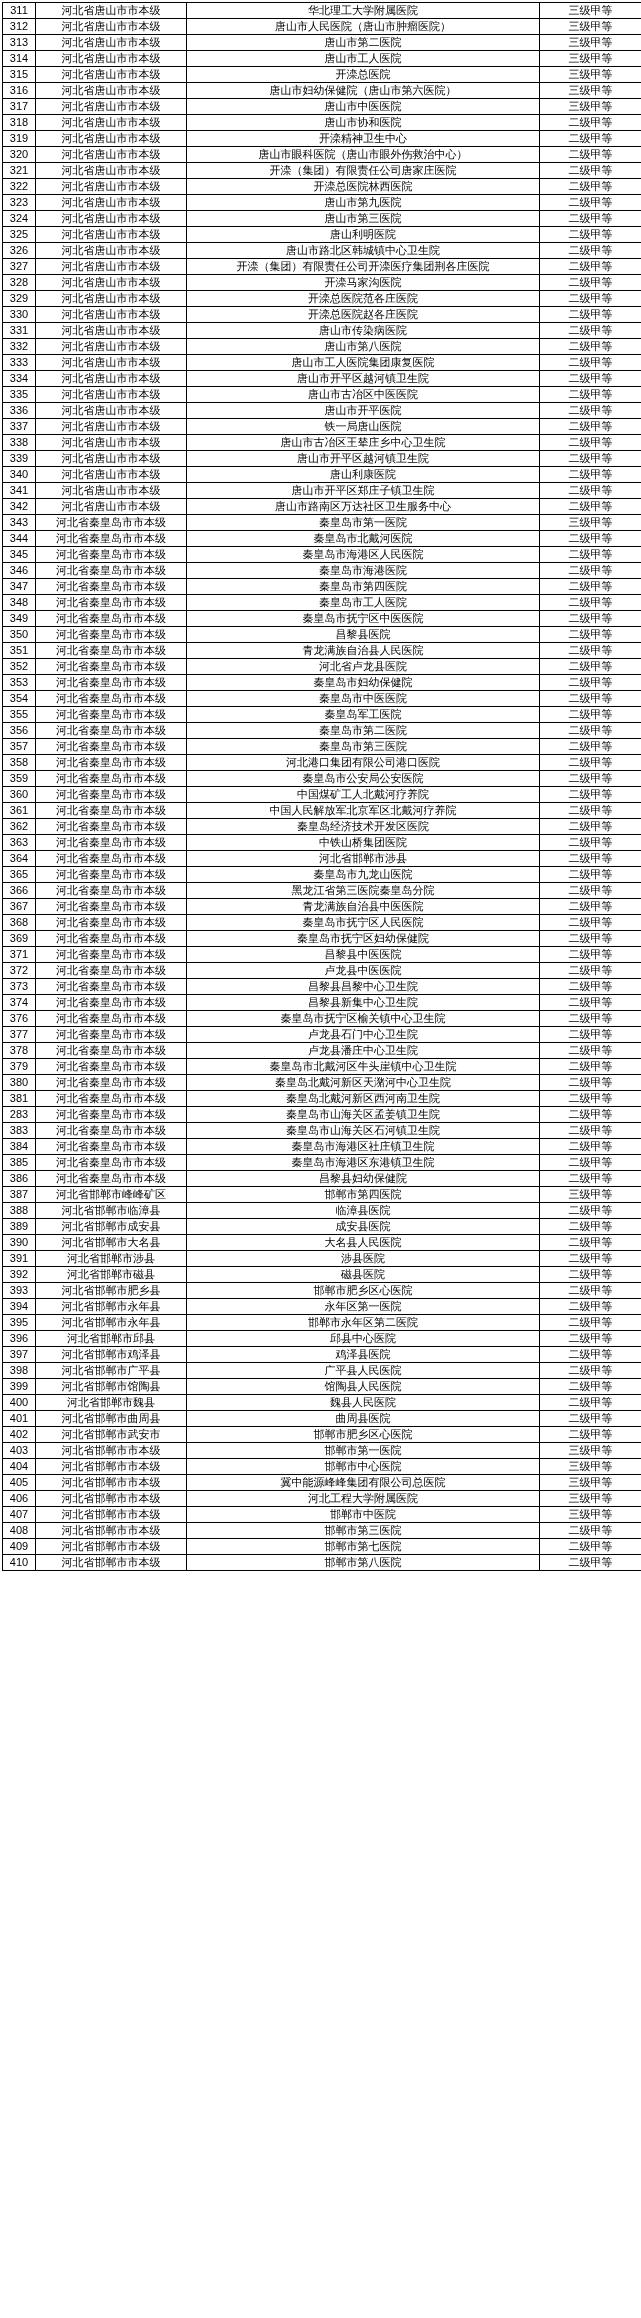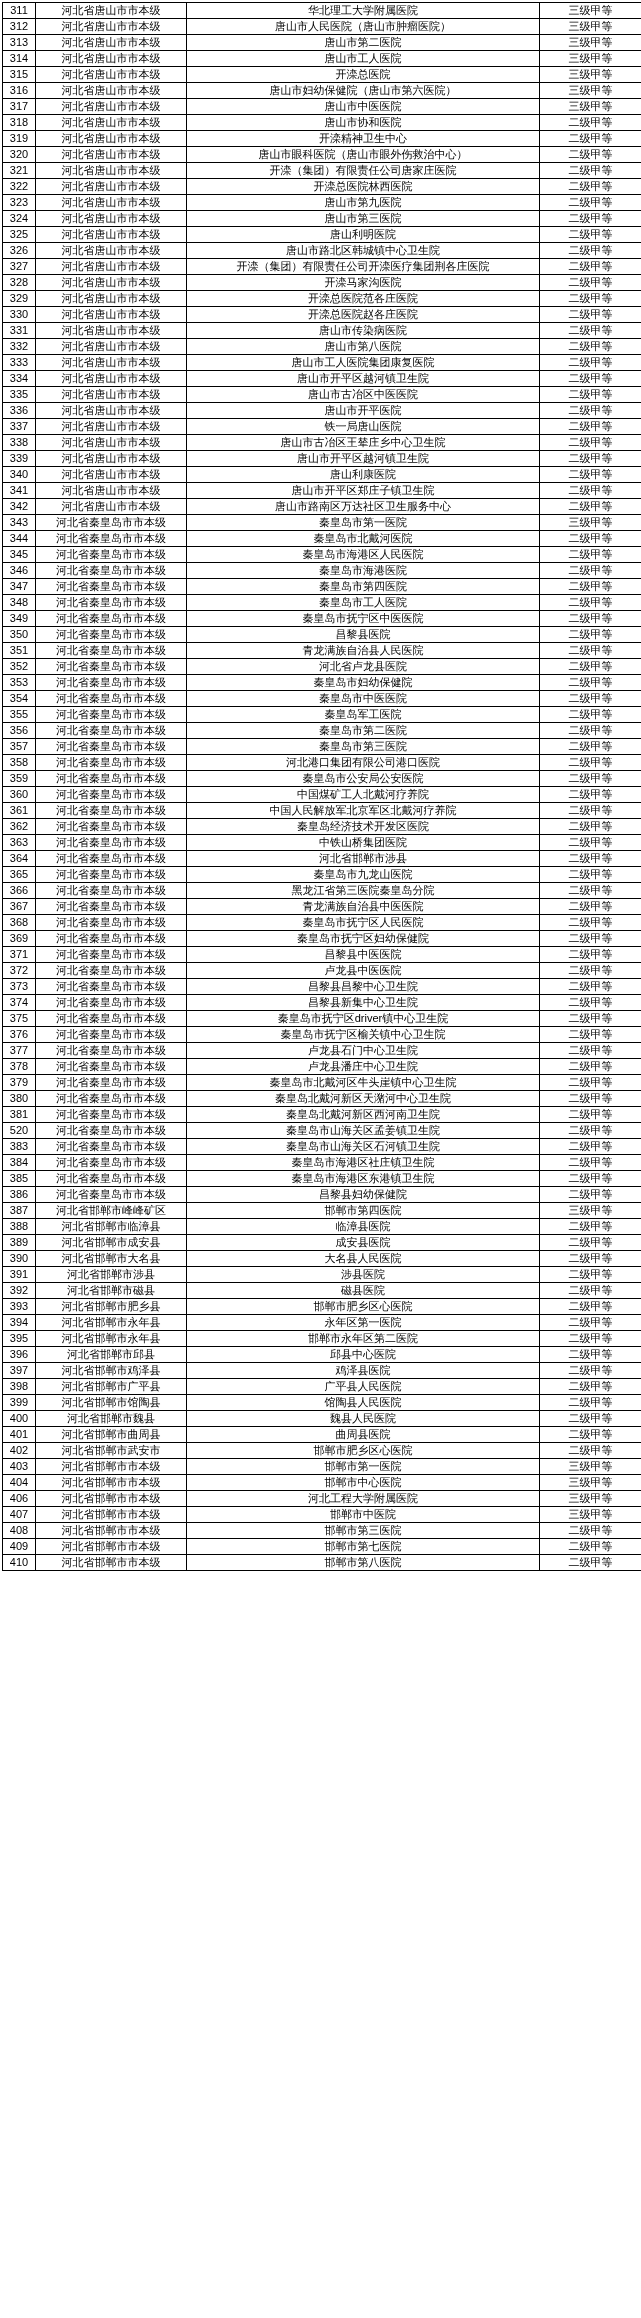--- a/index.html
+++ b/index.html
@@ -430,26 +430,20 @@
           <td class="c-name">昌黎县昌黎中心卫生院</td>
           <td class="c-level">二级甲等</td>
         </tr>
         <tr>
           <td class="c-idx">374</td>
           <td class="c-region">河北省秦皇岛市市本级</td>
           <td class="c-name">昌黎县新集中心卫生院</td>
           <td class="c-level">二级甲等</td>
         </tr>
         <tr>
-          <td class="c-idx">375</td>
-          <td class="c-region">河北省秦皇岛市市本级</td>
-          <td class="c-name">秦皇岛市抚宁区driver镇中心卫生院</td>
-          <td class="c-level">二级甲等</td>
-        </tr>
-        <tr>
           <td class="c-idx">376</td>
           <td class="c-region">河北省秦皇岛市市本级</td>
           <td class="c-name">秦皇岛市抚宁区榆关镇中心卫生院</td>
           <td class="c-level">二级甲等</td>
         </tr>
         <tr>
           <td class="c-idx">377</td>
           <td class="c-region">河北省秦皇岛市市本级</td>
           <td class="c-name">卢龙县石门中心卫生院</td>
           <td class="c-level">二级甲等</td>
@@ -472,21 +466,21 @@
           <td class="c-name">秦皇岛北戴河新区天潴河中心卫生院</td>
           <td class="c-level">二级甲等</td>
         </tr>
         <tr>
           <td class="c-idx">381</td>
           <td class="c-region">河北省秦皇岛市市本级</td>
           <td class="c-name">秦皇岛北戴河新区西河南卫生院</td>
           <td class="c-level">二级甲等</td>
         </tr>
         <tr>
-          <td class="c-idx">520</td>
+          <td class="c-idx">283</td>
           <td class="c-region">河北省秦皇岛市市本级</td>
           <td class="c-name">秦皇岛市山海关区孟姜镇卫生院</td>
           <td class="c-level">二级甲等</td>
         </tr>
         <tr>
           <td class="c-idx">383</td>
           <td class="c-region">河北省秦皇岛市市本级</td>
           <td class="c-name">秦皇岛市山海关区石河镇卫生院</td>
           <td class="c-level">二级甲等</td>
         </tr>
@@ -607,20 +601,26 @@
         <tr>
           <td class="c-idx">403</td>
           <td class="c-region">河北省邯郸市市本级</td>
           <td class="c-name">邯郸市第一医院</td>
           <td class="c-level">三级甲等</td>
         </tr>
         <tr>
           <td class="c-idx">404</td>
           <td class="c-region">河北省邯郸市市本级</td>
           <td class="c-name">邯郸市中心医院</td>
+          <td class="c-level">三级甲等</td>
+        </tr>
+        <tr>
+          <td class="c-idx">405</td>
+          <td class="c-region">河北省邯郸市市本级</td>
+          <td class="c-name">冀中能源峰峰集团有限公司总医院</td>
           <td class="c-level">三级甲等</td>
         </tr>
         <tr>
           <td class="c-idx">406</td>
           <td class="c-region">河北省邯郸市市本级</td>
           <td class="c-name">河北工程大学附属医院</td>
           <td class="c-level">三级甲等</td>
         </tr>
         <tr>
           <td class="c-idx">407</td>

